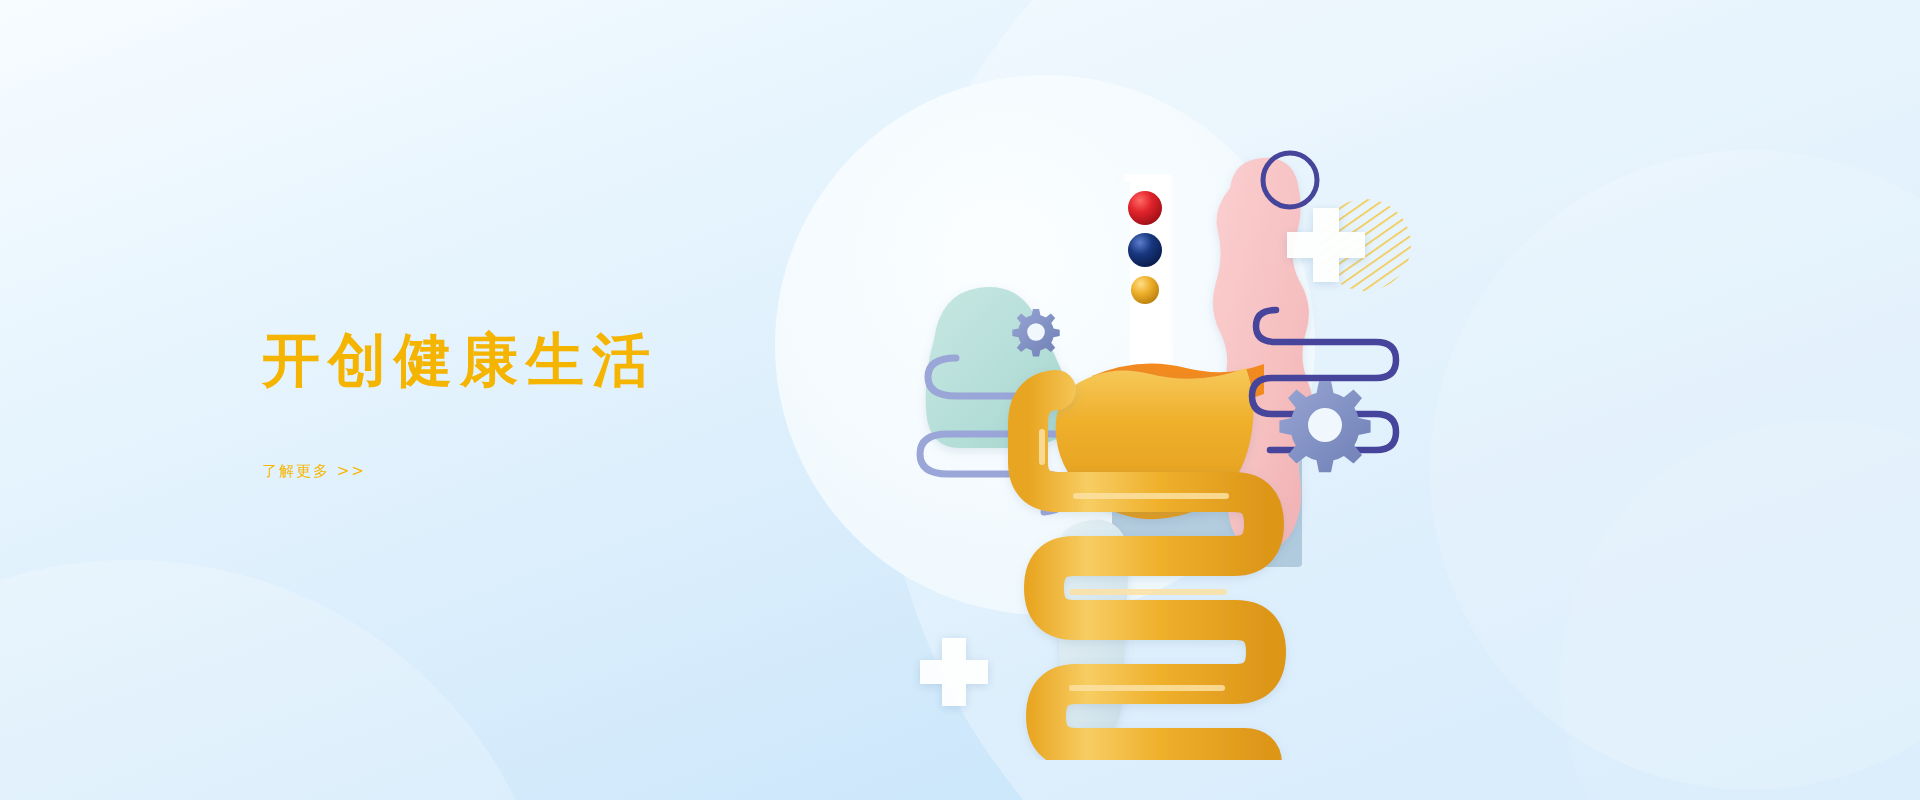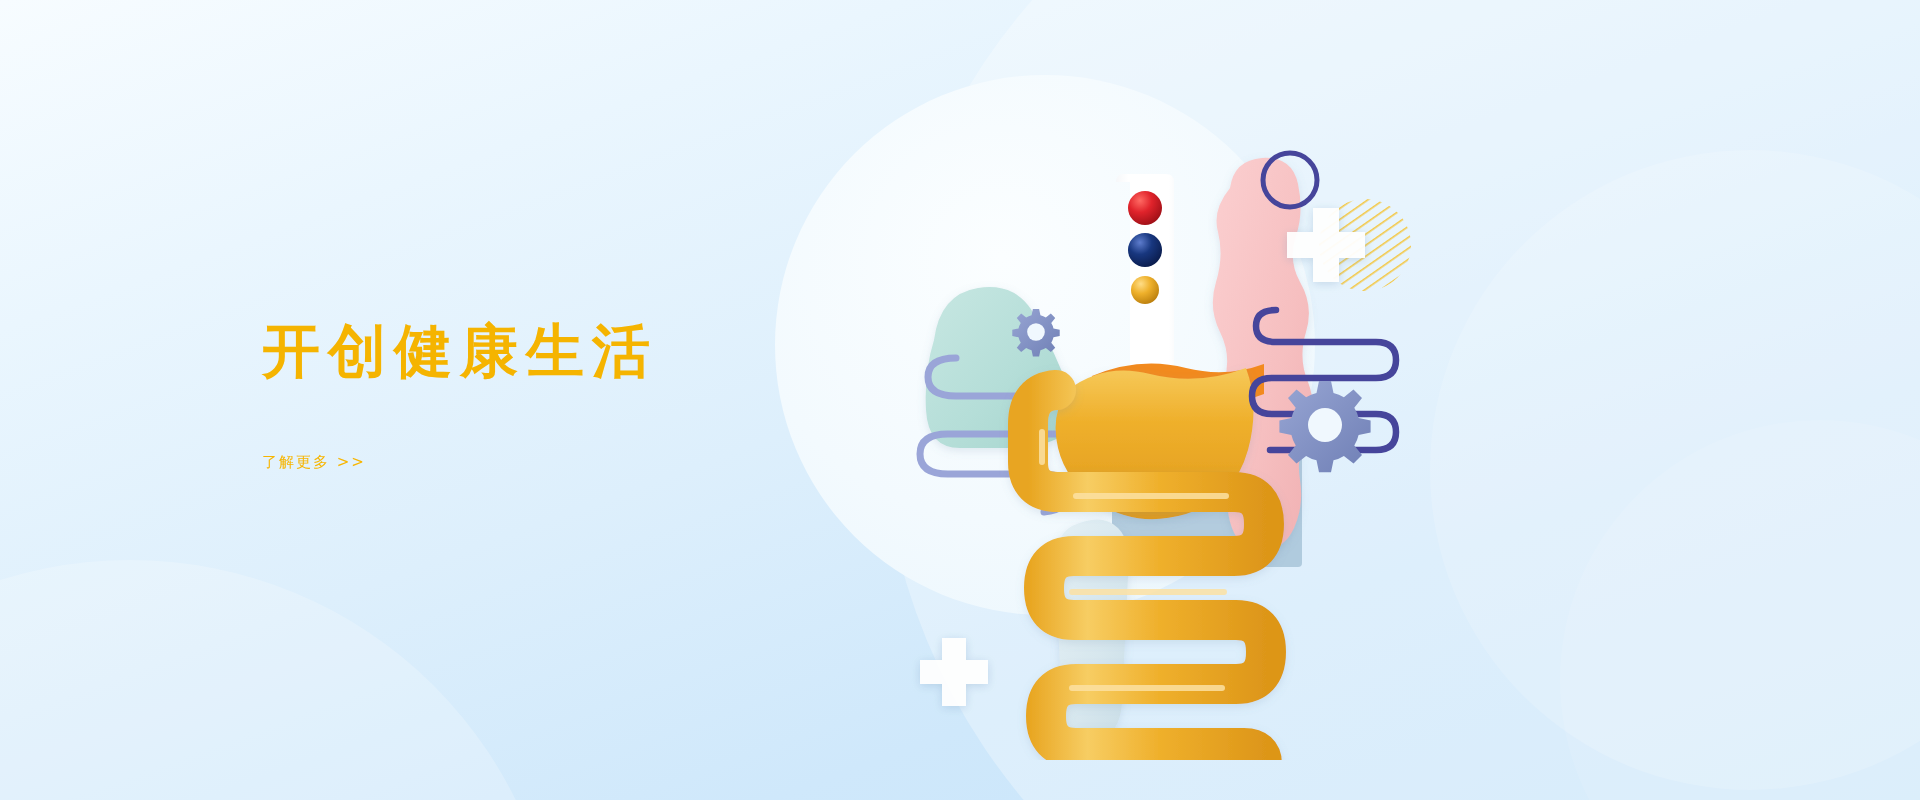--- a/index.html
+++ b/index.html
@@ -27,21 +27,21 @@
   }
   #bg-circle-right-soft2{
     left:1560px;top:420px;width:520px;height:520px;
     background:rgba(255,255,255,0.10);
   }
   #illus-disc{
     left:775px;top:75px;width:540px;height:540px;
     background:radial-gradient(circle at 42% 34%,#fbfeff 0%,#f3fafe 55%,#eaf6fd 100%);
   }
   
-  #copy{position:absolute;left:262px;top:307px;width:620px;}
+  #copy{position:absolute;left:262px;top:316px;width:620px;}
   .headline{
     color:#f5b400;
     font-size:58px;
     font-weight:bold;
     letter-spacing:8px;
     line-height:1.52;
     margin:0;
     white-space:nowrap;
   }
   #cta-link{

